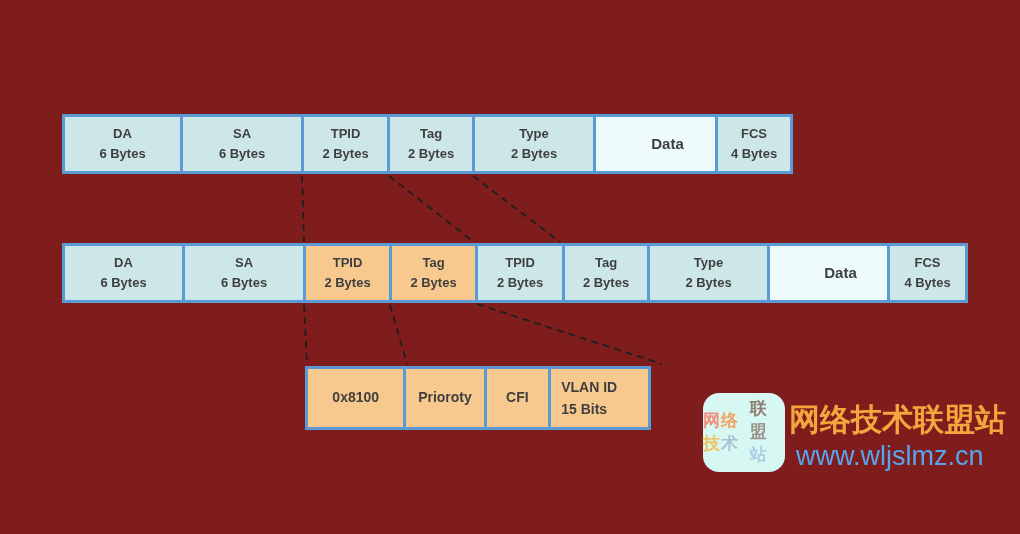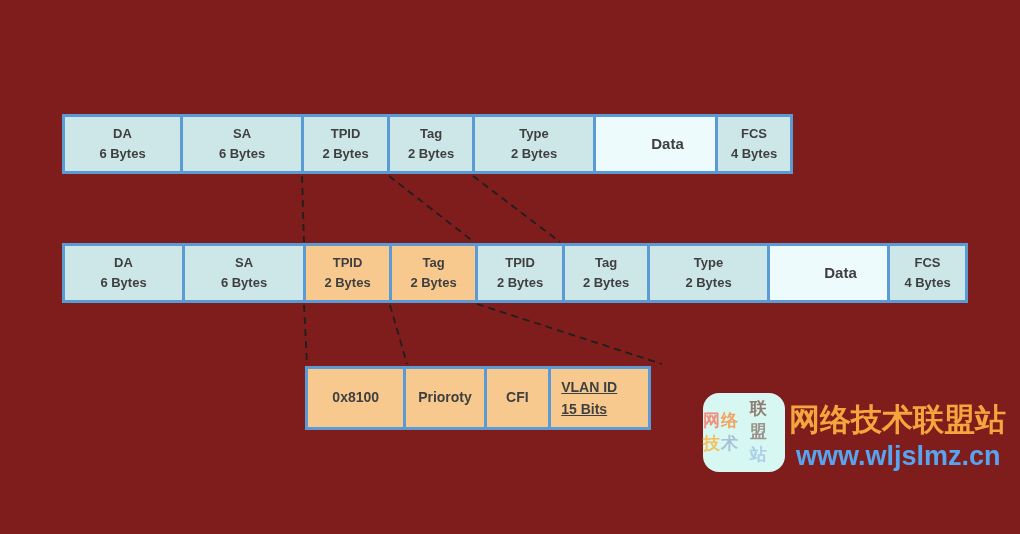--- a/index.html
+++ b/index.html
@@ -42,42 +42,42 @@
     color:var(--text-dark);
     font-weight:bold;
     font-size:13px;
     line-height:1.55;
     text-align:center;
   }
   .cell + .cell{border-left:3px solid var(--border-blue);}
   .cell.orange{background:var(--orange-fill);}
   .cell.pale{background:var(--data-fill);font-size:15px;padding-left:24px;}
   .cell.big{font-size:14px;}
-  .cell.left-align{align-items:flex-start;padding-left:10px;text-align:left;line-height:1.6;text-decoration:underline;}
+  .cell.left-align{align-items:flex-start;padding-left:10px;text-align:left;line-height:1.6;}
   .dash-layer{position:absolute;left:0;top:0;pointer-events:none;}
   .dash{stroke:var(--dash-color);stroke-width:1.8;stroke-dasharray:7 5;fill:none;}
   .badge{
     position:absolute;left:703px;top:393px;
     width:82px;height:79px;
     background:var(--badge-bg);
     border-radius:16px;
     display:flex;flex-direction:row;
     justify-content:center;align-items:center;
     font-weight:bold;font-size:17px;line-height:1.35;
     letter-spacing:1px;
   }
   .logo-title{
     position:absolute;left:789px;top:399px;
     font-size:31px;font-weight:bold;
     color:var(--logo-orange);
     letter-spacing:0px;white-space:nowrap;
   }
   .logo-url{
     position:absolute;left:796px;top:441px;
-    font-size:27px;font-weight:bold;
+    font-size:27px;font-weight:normal;
     color:var(--url-blue);white-space:nowrap;
   }
 </style>
 </head>
 <body>
 
 <div class="canvas">
 
   <svg class="dash-layer" width="1020" height="534">
     <line class="dash" x1="302" y1="176" x2="304" y2="242"></line>

